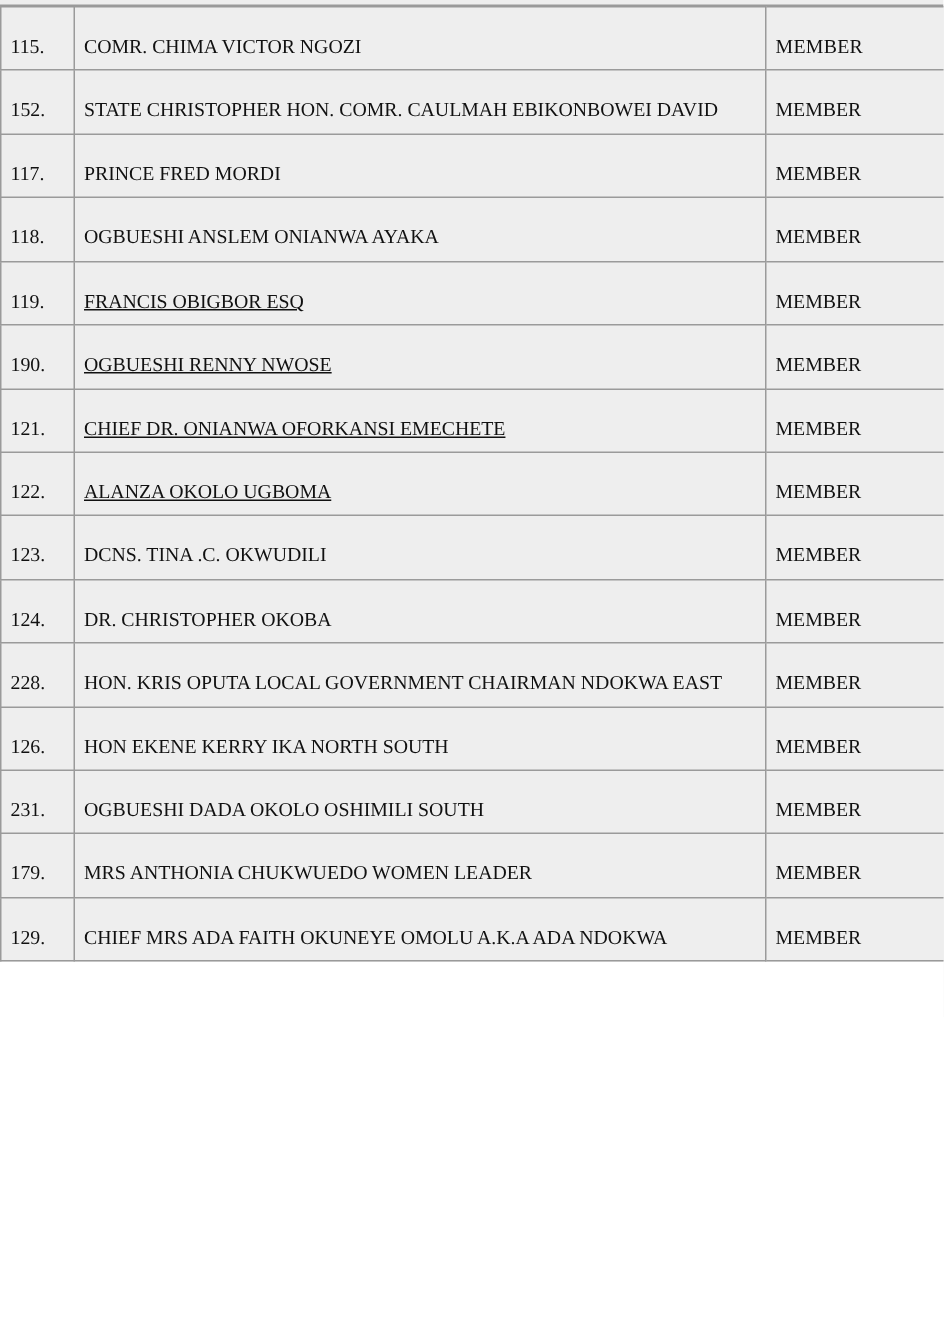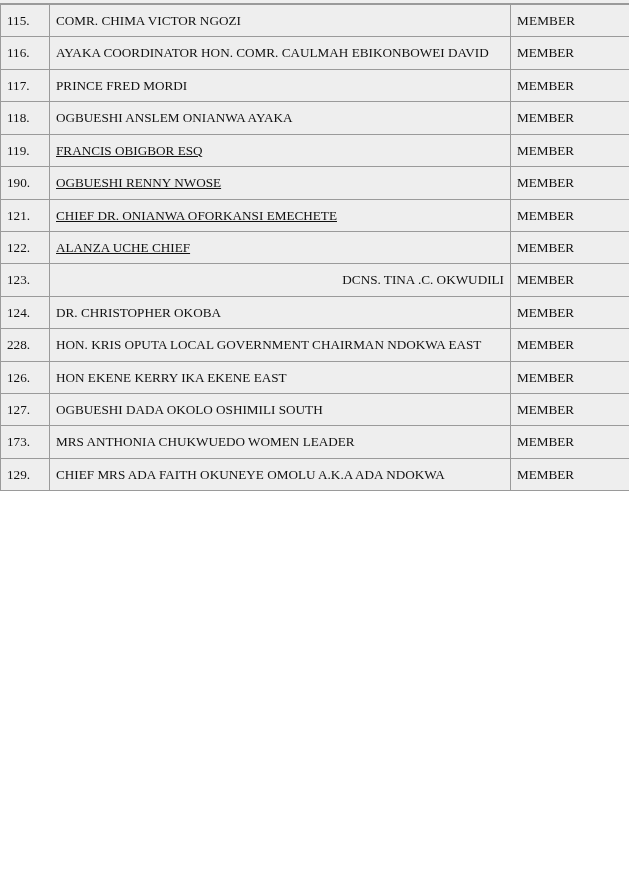--- a/index.html
+++ b/index.html
@@ -26,21 +26,21 @@
     width: 629px;
     table-layout: fixed;
     background: #eeeeee;
   }
   table.roster tr {
     background: #eeeeee;
   }
   table.roster td {
     border: 1px solid #9a9a9a;
     vertical-align: top;
-    padding: 7px 6px 7px 6px;
+    padding: 17px 6px 7px 6px;
     font-size: 13.2px;
     line-height: 1.32;
     background: #eeeeee;
     color: #111111;
     font-family: "Liberation Serif", serif;
   }
   td.col-num {
     width: 36px;
     text-align: left;
     padding-left: 7px;
@@ -58,42 +58,42 @@
   }
   
   .top-strip {
     height: 4px;
     width: 629px;
     border-bottom: 1px solid #9a9a9a;
     background: #eeeeee;
     box-sizing: border-box;
   }
   .indent-1 { padding-left: 14px; }
-  .indent-2 { padding-left: 12px; text-align: right; }
+  .indent-2 { padding-left: 12px; }
   .indent-0 { padding-left: 7px; text-decoration: underline; }
   .num-indent-b { padding-left: 5px; }
   .role-small { font-size: 12.4px; letter-spacing: 0.2px; }
 </style>
 </head>
 <body>
 
 <div class="page">
   <div class="top-strip"></div>
   <table class="roster">
     <tbody>
 
       <tr>
         <td class="col-num num-indent-b">115.</td>
         <td class="col-name indent-1">COMR. CHIMA VICTOR NGOZI</td>
         <td class="col-role role-small">MEMBER</td>
       </tr>
 
       <tr>
-        <td class="col-num num-indent-b">116.</td>
-        <td class="col-name indent-1">AYAKA COORDINATOR HON. COMR. CAULMAH EBIKONBOWEI DAVID</td>
+        <td class="col-num num-indent-b">152.</td>
+        <td class="col-name indent-1">STATE CHRISTOPHER HON. COMR. CAULMAH EBIKONBOWEI DAVID</td>
         <td class="col-role">MEMBER</td>
       </tr>
 
       <tr>
         <td class="col-num num-indent-b">117.</td>
         <td class="col-name indent-1">PRINCE FRED MORDI</td>
         <td class="col-role">MEMBER</td>
       </tr>
 
       <tr>
@@ -115,21 +115,21 @@
       </tr>
 
       <tr>
         <td class="col-num num-indent-b">121.</td>
         <td class="col-name indent-0">CHIEF DR. ONIANWA OFORKANSI EMECHETE</td>
         <td class="col-role">MEMBER</td>
       </tr>
 
       <tr>
         <td class="col-num num-indent-b">122.</td>
-        <td class="col-name indent-0">ALANZA UCHE CHIEF</td>
+        <td class="col-name indent-0">ALANZA OKOLO UGBOMA</td>
         <td class="col-role">MEMBER</td>
       </tr>
 
       <tr>
         <td class="col-num num-indent-b">123.</td>
         <td class="col-name indent-2">DCNS.  TINA .C. OKWUDILI</td>
         <td class="col-role">MEMBER</td>
       </tr>
 
       <tr>
@@ -139,32 +139,32 @@
       </tr>
 
       <tr>
         <td class="col-num num-indent-b">228.</td>
         <td class="col-name indent-1">HON.  KRIS OPUTA LOCAL GOVERNMENT CHAIRMAN NDOKWA EAST</td>
         <td class="col-role">MEMBER</td>
       </tr>
 
       <tr>
         <td class="col-num num-indent-b">126.</td>
-        <td class="col-name indent-1">HON EKENE KERRY IKA EKENE EAST</td>
+        <td class="col-name indent-1">HON EKENE KERRY IKA NORTH SOUTH</td>
         <td class="col-role">MEMBER</td>
       </tr>
 
       <tr>
-        <td class="col-num num-indent-b">127.</td>
+        <td class="col-num num-indent-b">231.</td>
         <td class="col-name indent-1">OGBUESHI DADA OKOLO OSHIMILI SOUTH</td>
         <td class="col-role">MEMBER</td>
       </tr>
 
       <tr>
-        <td class="col-num num-indent-b">173.</td>
+        <td class="col-num num-indent-b">179.</td>
         <td class="col-name indent-1">MRS ANTHONIA CHUKWUEDO WOMEN LEADER</td>
         <td class="col-role">MEMBER</td>
       </tr>
 
       <tr>
         <td class="col-num num-indent-b">129.</td>
         <td class="col-name indent-1">CHIEF MRS ADA FAITH OKUNEYE OMOLU A.K.A ADA NDOKWA</td>
         <td class="col-role">MEMBER</td>
       </tr>
 

